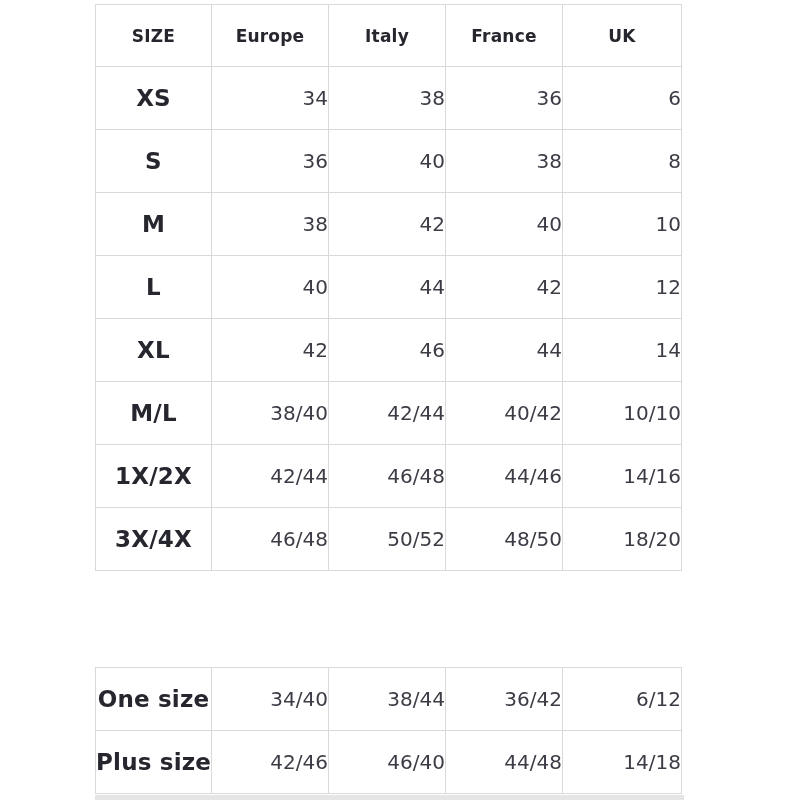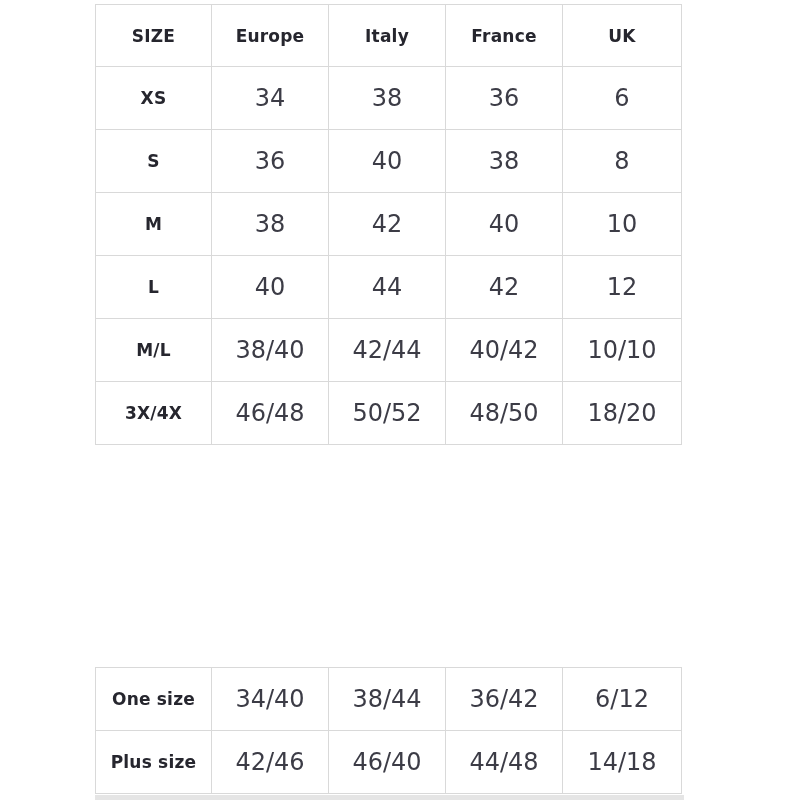--- a/index.html
+++ b/index.html
@@ -41,30 +41,31 @@
   }
   .size-table thead th{
     height:62px;
     font-size:17px;
     font-weight:700;
     color:var(--header-text);
     letter-spacing:0.2px;
   }
   .size-table tbody th{
     height:63px;
-    font-size:17px;
+    font-size:23px;
     font-weight:700;
     color:var(--header-text);
     letter-spacing:0.2px;
   }
   .size-table tbody td{
     height:63px;
-    font-size:24px;
+    font-size:20px;
     font-weight:400;
     color:var(--cell-text);
+    text-align:right;
   }
   .partial-bar{
     position:absolute;
     left:95px;
     top:795px;
     width:589px;
     height:5px;
     background:var(--bar-color);
   }
 </style>
@@ -113,25 +114,39 @@
           <td>10</td>
         </tr>
         <tr>
           <th scope="row">L</th>
           <td>40</td>
           <td>44</td>
           <td>42</td>
           <td>12</td>
         </tr>
         <tr>
+          <th scope="row">XL</th>
+          <td>42</td>
+          <td>46</td>
+          <td>44</td>
+          <td>14</td>
+        </tr>
+        <tr>
           <th scope="row">M/L</th>
           <td>38/40</td>
           <td>42/44</td>
           <td>40/42</td>
           <td>10/10</td>
+        </tr>
+        <tr>
+          <th scope="row">1X/2X</th>
+          <td>42/44</td>
+          <td>46/48</td>
+          <td>44/46</td>
+          <td>14/16</td>
         </tr>
         <tr>
           <th scope="row">3X/4X</th>
           <td>46/48</td>
           <td>50/52</td>
           <td>48/50</td>
           <td>18/20</td>
         </tr>
       </tbody>
   </table>

